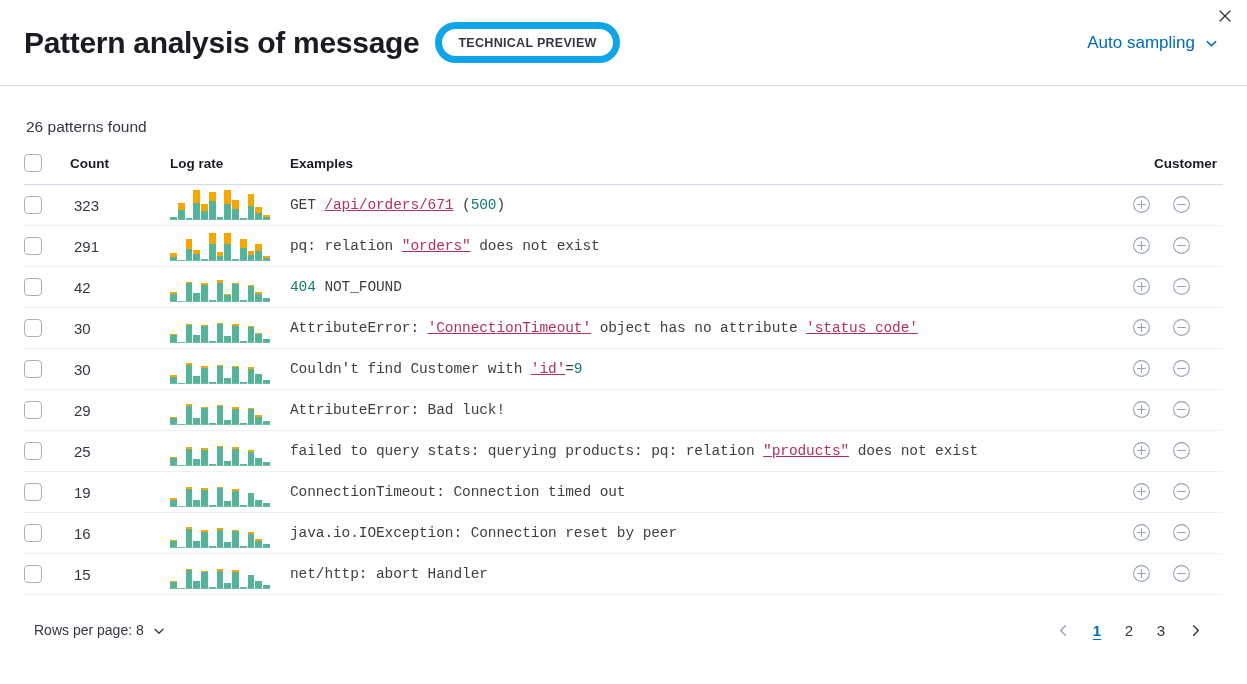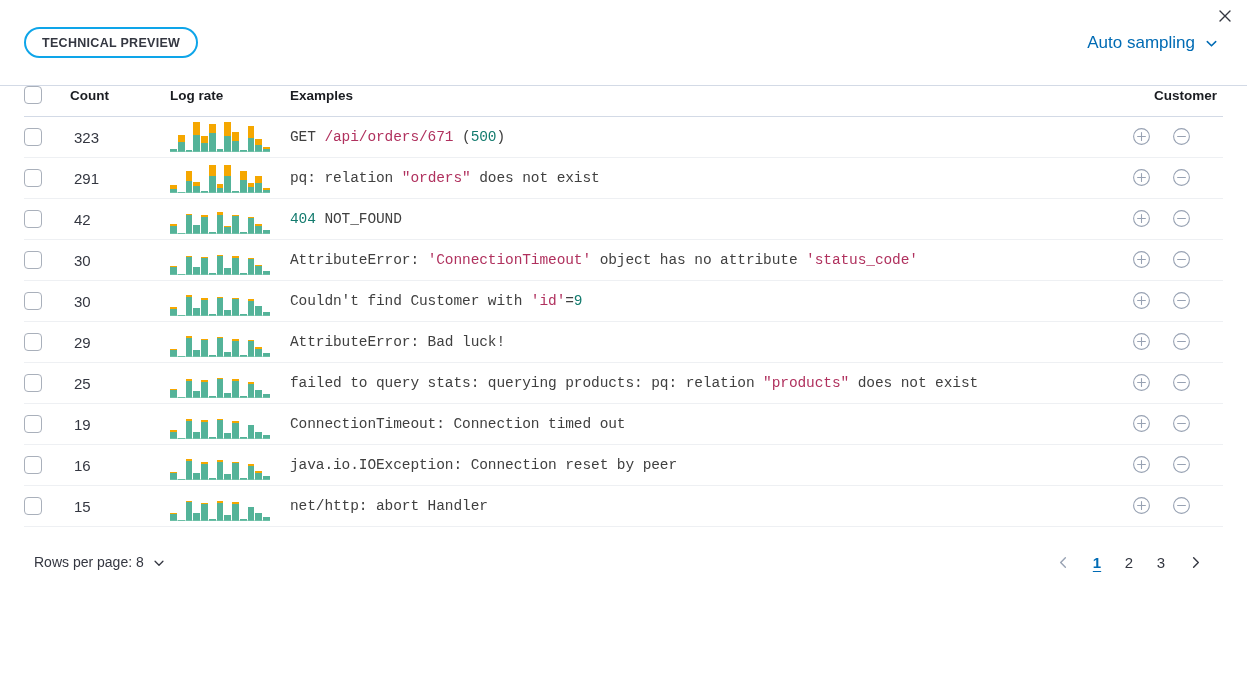--- a/index.html
+++ b/index.html
@@ -29,21 +29,21 @@
     flex: 1;
   }
   .page-title {
     font-size: 30px;
     font-weight: 700;
     letter-spacing: -0.3px;
     color: #1a1c21;
     white-space: nowrap;
   }
   .tech-badge {
-    border: 2px solid #0ea5e9;
+    border: 7px solid #0ea5e9;
     border-radius: 999px;
     padding: 7px 16px 6px 16px;
     font-size: 12.5px;
     font-weight: 700;
     letter-spacing: 0.3px;
     color: #343741;
     background: #fff;
     white-space: nowrap;
   }
   .header-right {
@@ -159,21 +159,21 @@
   
   .ex-cell {
     font-family: "Liberation Mono", monospace;
     font-size: 14.5px;
     white-space: nowrap;
     overflow: hidden;
     color: #765b96;
     letter-spacing: -0.1px;
   }
   .tok-default { color: #404040; }
-  .tok-string  { color: #b0315e; }
+  .tok-string  { color: #b0315e; text-decoration: underline; }
   .tok-number  { color: #137b6e; }
 
   
   .act-cell { text-align: right; padding-right: 6px; white-space: nowrap; }
   .act-btn {
     display: inline-flex;
     align-items: center;
     justify-content: center;
     width: 24px; height: 24px;
     margin-left: 16px;
@@ -223,20 +223,21 @@
     font-weight: 700;
     text-decoration: underline;
     text-underline-offset: 3px;
   }
 </style>
 </head>
 <body>
 
 <div class="header">
   <div class="header-left">
+    <div class="page-title">Pattern analysis of message</div>
     <div class="tech-badge">TECHNICAL PREVIEW</div>
   </div>
 
   <div class="header-right">
     <span>Auto sampling</span>
     <span class="chev-down">
       <svg width="15" height="15" viewBox="0 0 16 16" fill="none" stroke="currentColor" stroke-width="1.6" stroke-linecap="round" stroke-linejoin="round">
           <path d="M3.5 6 L8 10.5 L12.5 6"></path>
         </svg>
     </span>
@@ -244,20 +245,21 @@
 
   <div class="close-btn">
     <svg width="16" height="16" viewBox="0 0 16 16" fill="none" stroke="currentColor" stroke-width="1.4" stroke-linecap="round">
         <path d="M3 3 L13 13 M13 3 L3 13"></path>
       </svg>
   </div>
 </div>
 
 <div class="body-wrap">
 
+  <div class="patterns-found">26 patterns found</div>
 
   <table class="pat-table">
     <colgroup>
       <col class="c-check">
         <col class="c-count">
         <col class="c-rate">
         <col class="c-ex">
         <col class="c-act">
     </colgroup>
     <thead>

